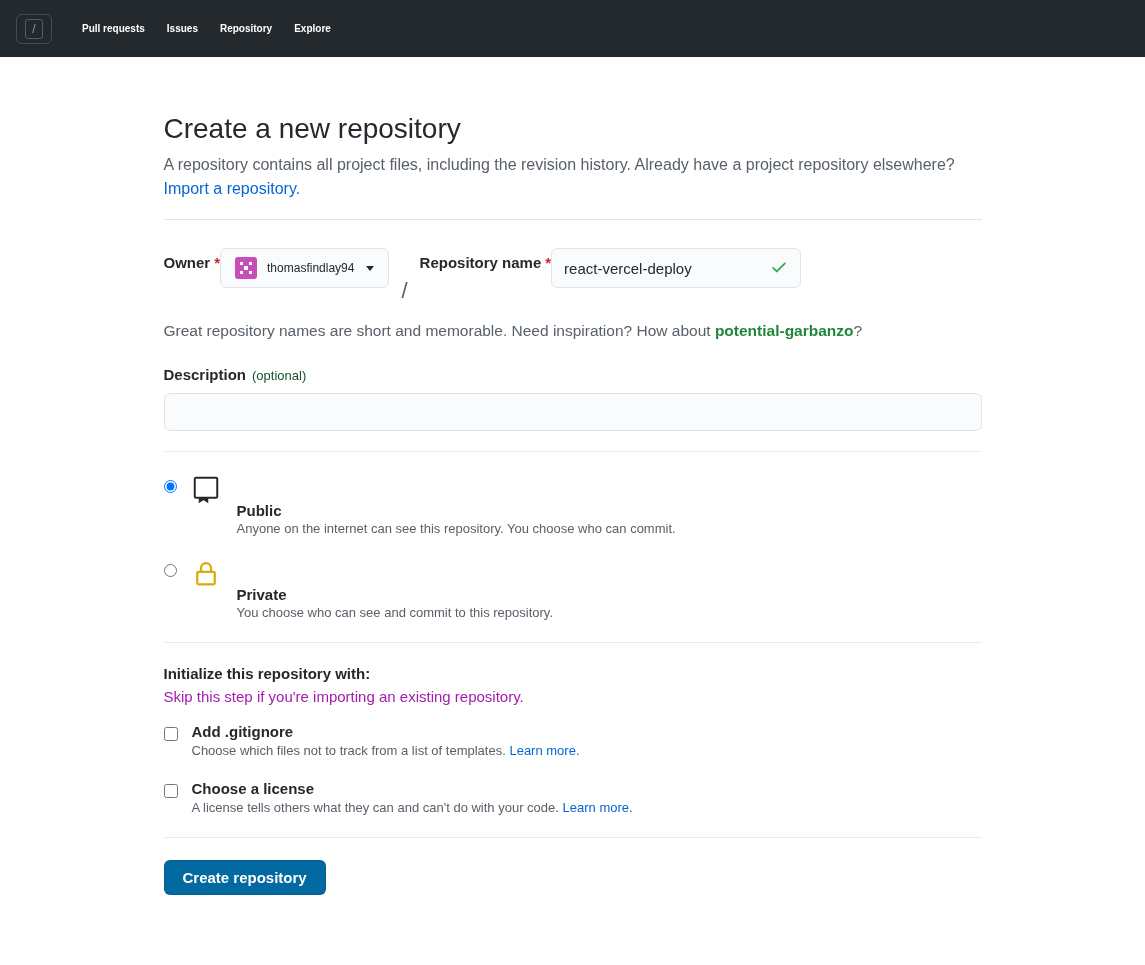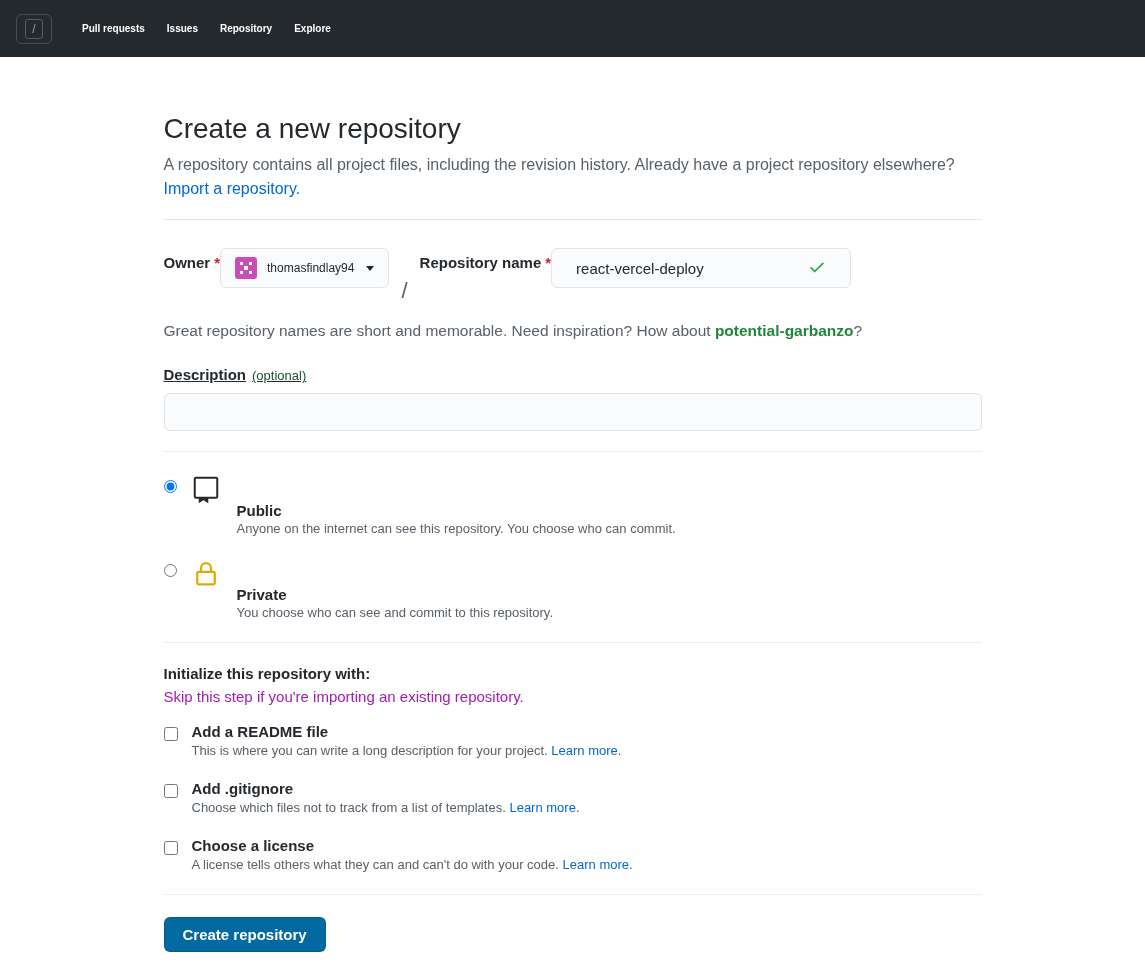--- a/index.html
+++ b/index.html
@@ -106,42 +106,42 @@
       font-size: 22px;
       color: #586069;
       margin-top: 30px;
       padding: 0 2px;
     }
     .repo-input-wrap {
       border: 1px solid #e1e4e8;
       border-radius: 6px;
       background: #fafbfc;
       height: 40px;
-      width: 300px;
-      display: flex;
-      align-items: center;
-      padding: 0 24px;
+      width: 250px;
+      display: flex;
+      align-items: center;
+      padding: 0 12px;
     }
     .repo-input {
       border: none;
       background: transparent;
       outline: none;
       font-size: 15px;
       flex: 1;
       color: #24292e;
     }
     .check-icon { color: #28a745; }
     .hint {
       color: #586069;
       font-size: 15.5px;
       margin-top: 18px;
     }
     .suggest { color: #22863a; font-weight: 600; cursor: pointer; }
     .desc-section { margin-top: 26px; }
-    .desc-label { display: flex; align-items: baseline; gap: 6px; margin-bottom: 10px; text-decoration: underline;}
+    .desc-label { display: flex; align-items: baseline; gap: 6px; margin-bottom: 10px;}
     .desc-label-title { font-weight: 600; font-size: 15px; }
     .optional { color: #14532d; font-size: 13px; }
     .desc-input {
       width: 100%;
       border: 1px solid #e1e4e8;
       border-radius: 6px;
       background: #fafbfc;
       height: 38px;
       padding: 0 12px;
       font-size: 15px;
@@ -285,29 +285,20 @@
       <div class="radio-title">Private</div>
       <div class="radio-desc">You choose who can see and commit to this repository.</div>
     </div>
   </div>
 
   <hr class="divider-short">
 
   <div class="init-title">Initialize this repository with:</div>
   <div class="init-sub">Skip this step if you're importing an existing repository.</div>
 
-  <div class="check-row">
-    <input type="checkbox" class="checkbox" style="">
-    <div>
-      <div class="check-title">Add a README file</div>
-      <div class="check-desc">
-        <span>This is where you can write a long description for your project. </span><a class="learn-link">Learn more.</a>
-      </div>
-    </div>
-  </div>
 
   <div class="check-row">
     <input type="checkbox" class="checkbox" style="">
     <div>
       <div class="check-title">Add .gitignore</div>
       <div class="check-desc">
         <span>Choose which files not to track from a list of templates. </span><a class="learn-link">Learn more.</a>
       </div>
     </div>
   </div>

